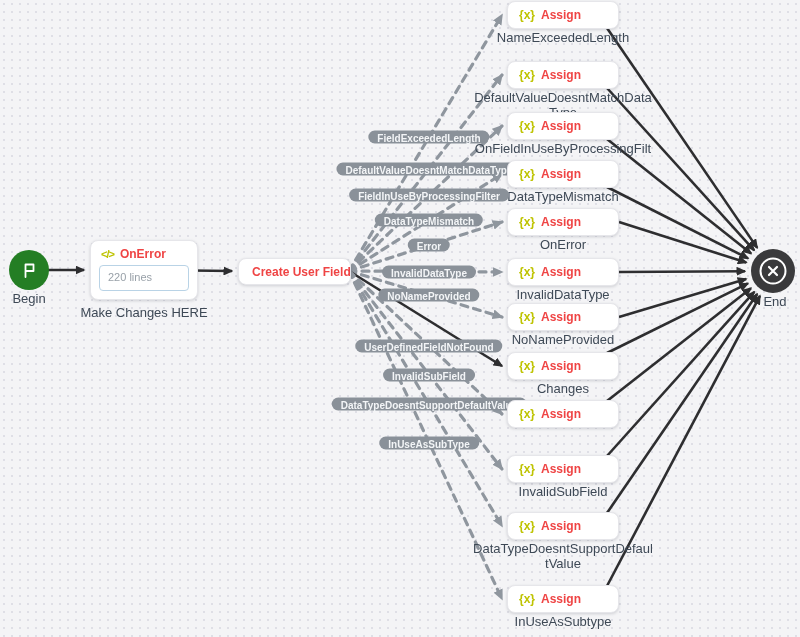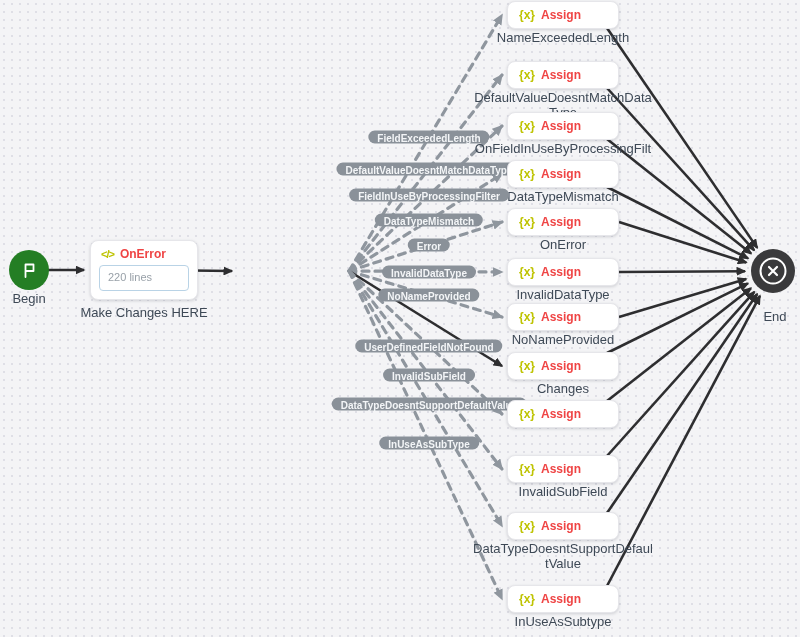--- a/index.html
+++ b/index.html
@@ -112,20 +112,29 @@
     <div class="box-header">
       <span class="codeglyph">&lt;/&gt;</span>
       <span class="btitle">OnError</span>
     </div>
     <div id="snippet-body">
       <span>220 lines</span>
     </div>
   </div>
   <div class="cap" style="left:144px; top:305px;">Make Changes HERE</div>
 
+  <div class="node box" id="create-node">
+    <svg width="17" height="15" viewBox="0 0 17 15">
+      <rect x="1" y="2.5" width="12.5" height="8" rx="1.5" fill="none" stroke="#33383f" stroke-width="1.4"></rect>
+      <line x1="3.5" y1="6.5" x2="6.5" y2="6.5" stroke="#33383f" stroke-width="1.4"></line>
+      <line x1="13" y1="9.5" x2="13" y2="14" stroke="#33383f" stroke-width="1.6"></line>
+      <line x1="10.8" y1="11.8" x2="15.2" y2="11.8" stroke="#33383f" stroke-width="1.6"></line>
+    </svg>
+    <span class="btitle">Create User Field</span>
+  </div>
 
   <div class="node box assign" style="top: 1px;">
       <span class="fx">{x}</span>
       <span class="btitle">Assign</span>
     </div>
   <div class="cap wrapcap" style="top: 30px;">NameExceededLength</div>
   <div class="node box assign" style="top: 61px;">
       <span class="fx">{x}</span>
       <span class="btitle">Assign</span>
     </div>
@@ -191,15 +200,15 @@
   <span class="pill" style="left: 429px; top: 374.529px;">InvalidSubField</span>
   <span class="pill" style="left: 429px; top: 404.333px;">DataTypeDoesntSupportDefaultValue</span>
   <span class="pill" style="left: 429px; top: 442.503px;">InUseAsSubType</span>
 
   <div class="node" id="end-node">
     <svg width="44" height="44" viewBox="0 0 44 44">
       <circle cx="22" cy="22" r="12.5" fill="none" stroke="#ffffff" stroke-width="2"></circle>
       <path d="M18 18 L26 26 M26 18 L18 26" stroke="#ffffff" stroke-width="2.2" stroke-linecap="round"></path>
     </svg>
   </div>
-  <div class="cap" style="left:775px; top:309px;">End</div>
+  <div class="cap" style="left:775px; top:294px;">End</div>
 
 </div>
 
 </body></html>

